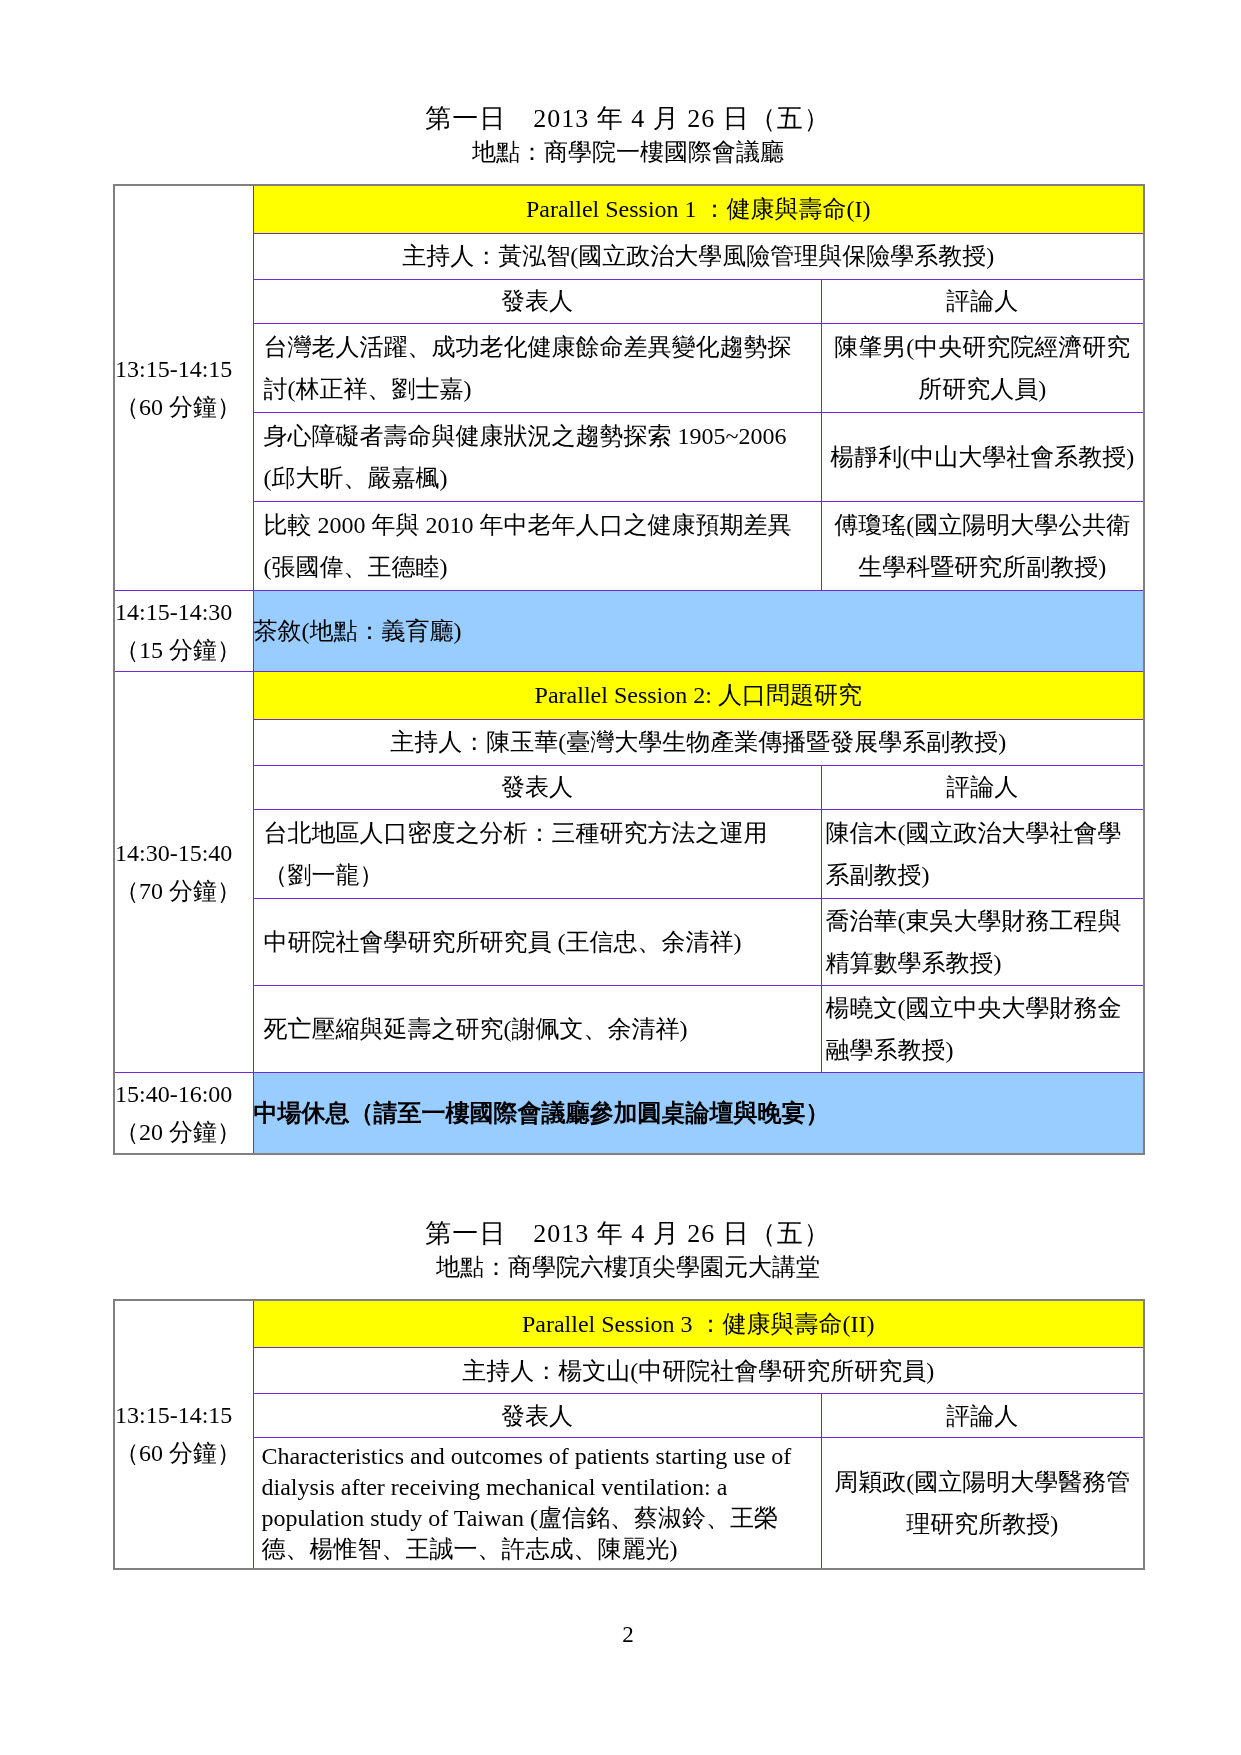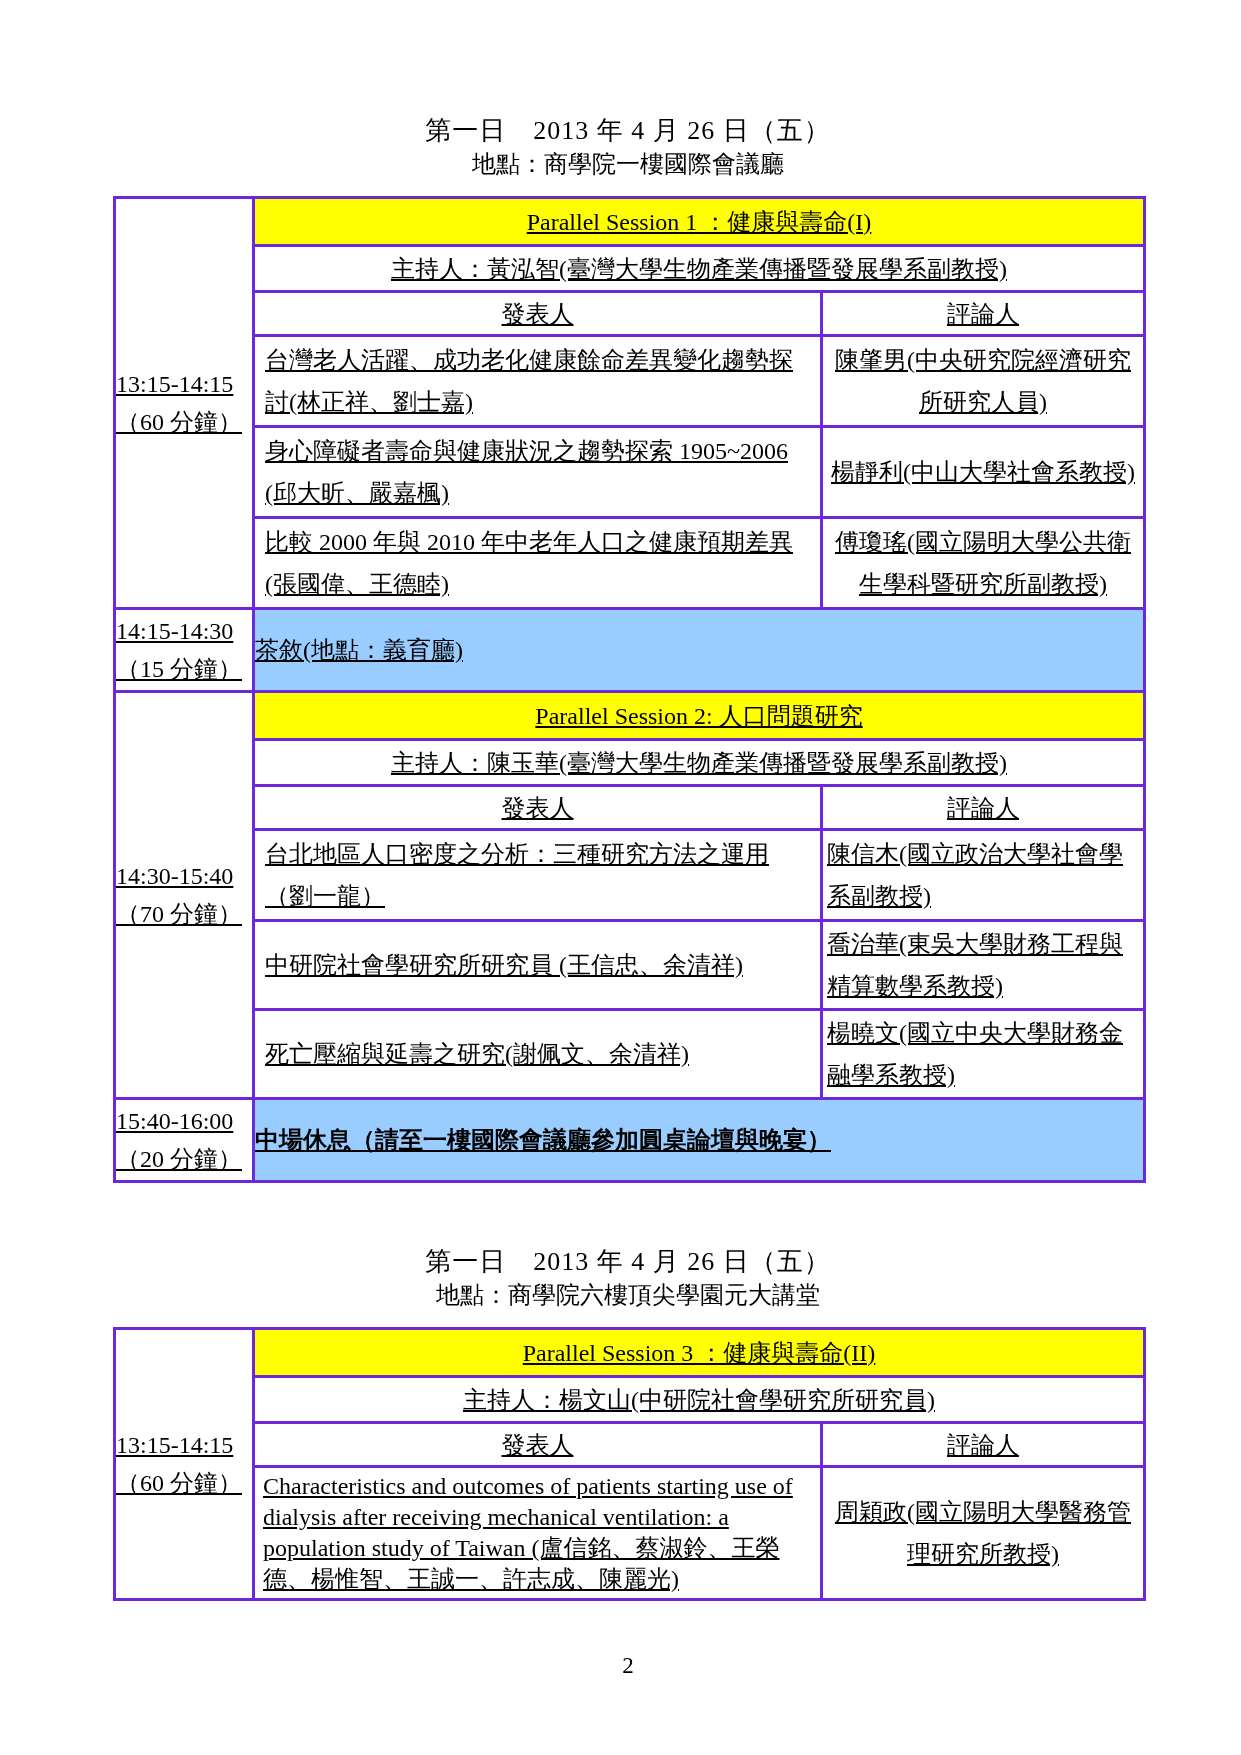--- a/index.html
+++ b/index.html
@@ -8,21 +8,21 @@
     width: 1241px;
     height: 1755px;
     position: relative;
     font-family: "Liberation Serif", "DejaVu Serif", serif;
     color: #000;
     overflow: hidden;
   }
   .content {
     position: absolute;
     left: 113px;
-    top: 12px;
+    top: 0;
     width: 1030px;
   }
   .page-title {
     margin-top: 102px;
     text-align: center;
     font-size: 26px;
     font-weight: normal;
     letter-spacing: 1px;
     line-height: 34px;
   }
@@ -33,23 +33,22 @@
   }
   table.schedule {
     margin-top: 16px;
     width: 1030px;
     table-layout: fixed;
     border-collapse: collapse;
     border: 2px solid #808080;
     font-size: 24px;
   }
   table.schedule td {
-    border: 3px solid #6d28d9;
+    border: 1px solid #6d28d9;
     vertical-align: middle;
-    text-decoration: underline;
   }
   col.c-time { width: 139px; }
   col.c-presenter { width: 568px; }
   col.c-commentator { width: 323px; }
 
   td.time-cell {
     line-height: 38px;
     padding: 2px 0;
   }
   td.session-cell {
@@ -112,21 +111,21 @@
       <tbody>
 
         <tr>
           <td class="time-cell" rowspan="6">
             <span class="time-line">13:15-14:15</span>
             <span class="time-line">（60 分鐘）</span>
           </td>
           <td class="session-cell" colspan="2">Parallel Session 1 ：健康與壽命(I)</td>
         </tr>
         <tr>
-          <td class="moderator-cell" colspan="2">主持人：黃泓智(臺灣大學生物產業傳播暨發展學系副教授)</td>
+          <td class="moderator-cell" colspan="2">主持人：黃泓智(國立政治大學風險管理與保險學系教授)</td>
         </tr>
         <tr>
           <td class="colhead-cell">發表人</td>
           <td class="colhead-cell">評論人</td>
         </tr>
         <tr>
           <td class="presenter-cell">台灣老人活躍、成功老化健康餘命差異變化趨勢探討(林正祥、劉士嘉)</td>
           <td class="commentator-cell center">陳肇男(中央研究院經濟研究所研究人員)</td>
         </tr>
         <tr>

